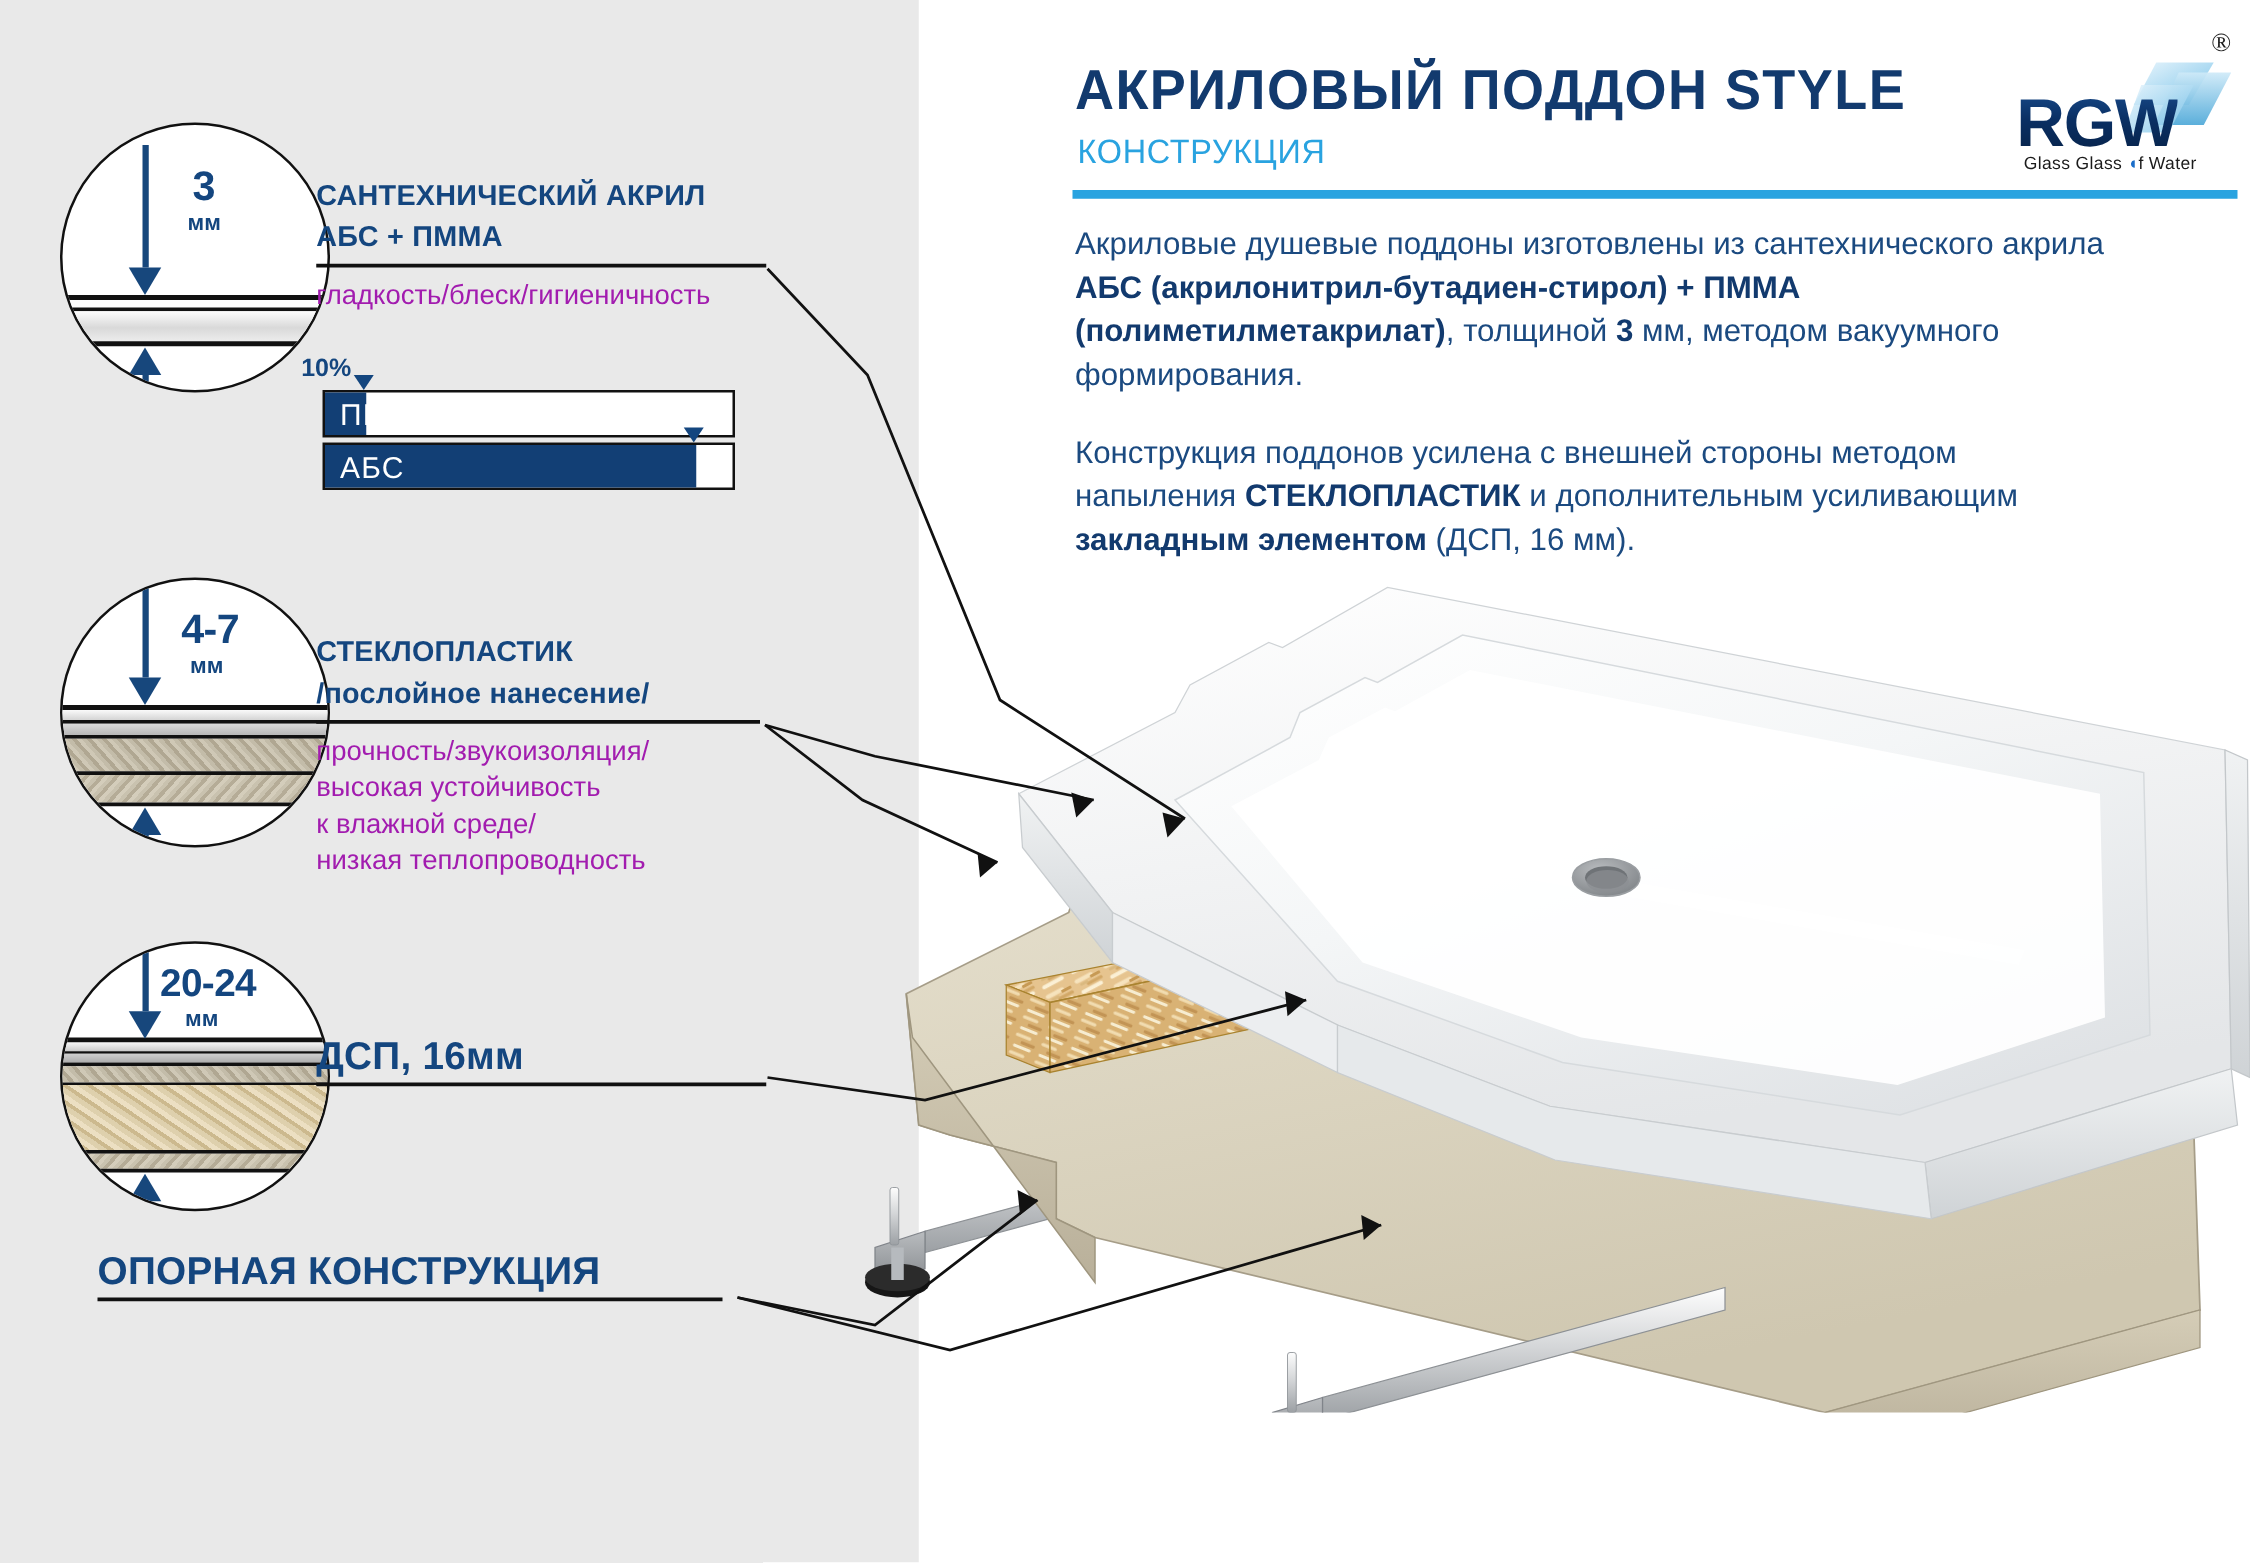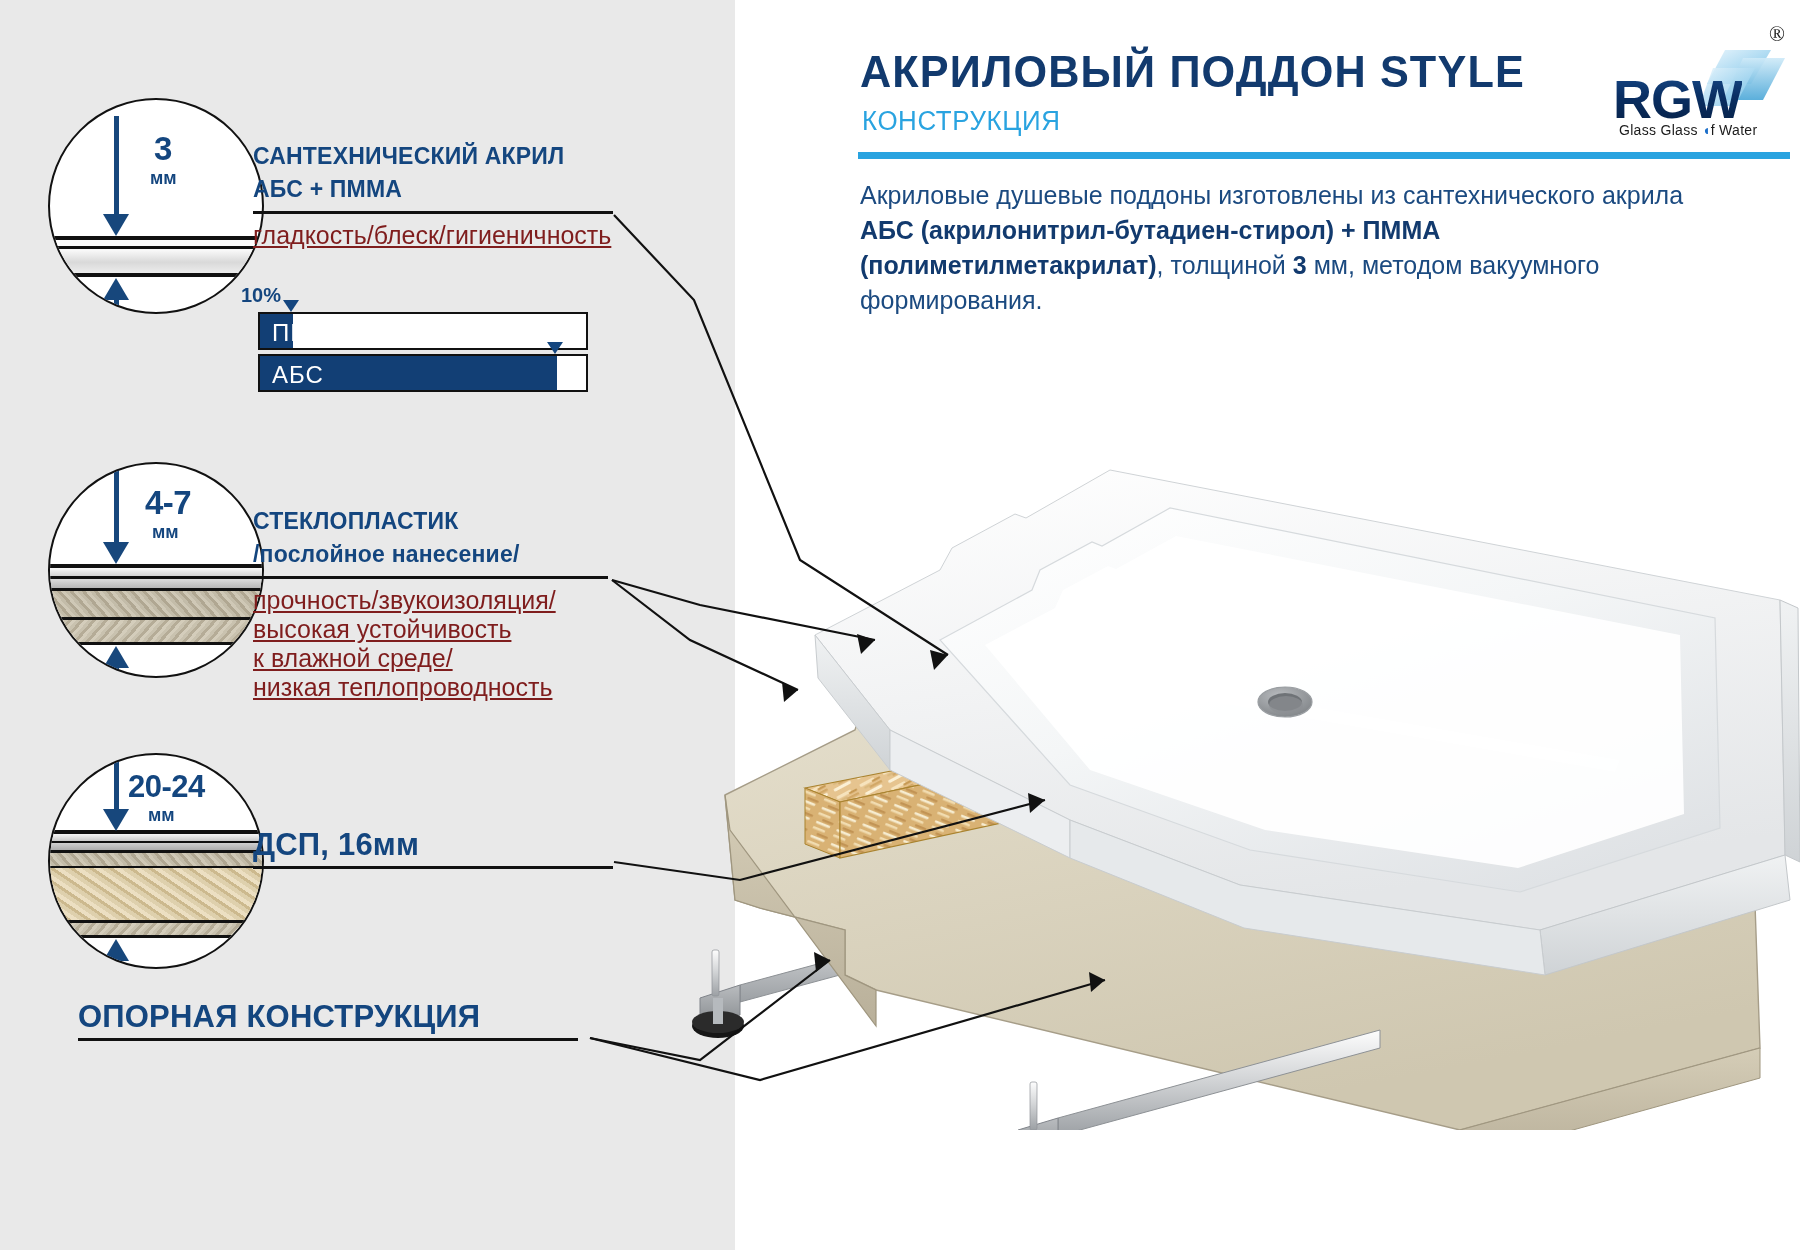--- a/index.html
+++ b/index.html
@@ -89,21 +89,21 @@
 
   
   .strip{position:absolute;left:-10px;right:-10px;}
 
   
   .cal-title{
     font-size:23px;font-weight:bold;color:#14467f;line-height:33px;
     letter-spacing:.2px;
   }
   .cal-rule{height:2.5px;background:#111;margin:5px 0 7px 0;}
-  .cal-desc{font-size:25px;line-height:29px;color:#7f1d1d;text-decoration:underline;}
+  .cal-desc{font-size:22px;line-height:29px;color:#a21caf;}
 
   #cal1{position:absolute;left:253px;top:140px;width:360px;}
   #cal2{position:absolute;left:253px;top:505px;width:355px;}
   #cal3{position:absolute;left:253px;top:828px;width:360px;}
   #cal4{position:absolute;left:78px;top:1000px;width:500px;}
 
   
   .chart{position:absolute;left:258px;top:312px;width:330px;}
   .bar-row{position:relative;height:22px;margin-bottom:20px;}
   .bar-track{
@@ -165,20 +165,21 @@
       <polygon points="44,14 86,14 64,56 24,56" fill="url(#gp2)" opacity="0.92"></polygon>
       <polygon points="14,24 56,24 36,62 0,62" fill="url(#gp1)" opacity="0.85"></polygon>
     </svg>
     <div class="logo-word">RGW</div>
     <div class="logo-tag">
       <span>Glass Glass </span><span class="drop">◖</span><span>f Water</span>
     </div>
   </div>
 
   <div class="body-text" id="para1">Акриловые душевые поддоны изготовлены из сантехнического акрила <b>АБС (акрилонитрил-бутадиен-стирол) + ПММА (полиметилметакрилат)</b>, толщиной <b>3</b> мм, методом вакуумного формирования.</div>
+  <div class="body-text" id="para2">Конструкция поддонов усилена с внешней стороны методом напыления <b>СТЕКЛОПЛАСТИК</b> и дополнительным усиливающим <b>закладным элементом</b> (ДСП, 16 мм).</div>
 
   <div class="circle" style="left:48px;top:98px;width:212px;height:212px;">
 
     <div class="strip" style="top:136px;height:4px;background:#111;"></div>
     <div class="strip" style="top:140px;height:6px;background:#fdfdfd;"></div>
     <div class="strip" style="top:146px;height:3px;background:#111;"></div>
     <div class="strip" style="top:149px;height:24px;background:linear-gradient(180deg,#fcfcfc,#d9d9d9 55%,#ececec);"></div>
     <div class="strip" style="top:173px;height:3.5px;background:#111;"></div>
 
     <div class="c-arrow-down" style="left:53px;top:16px;height:120px;">

